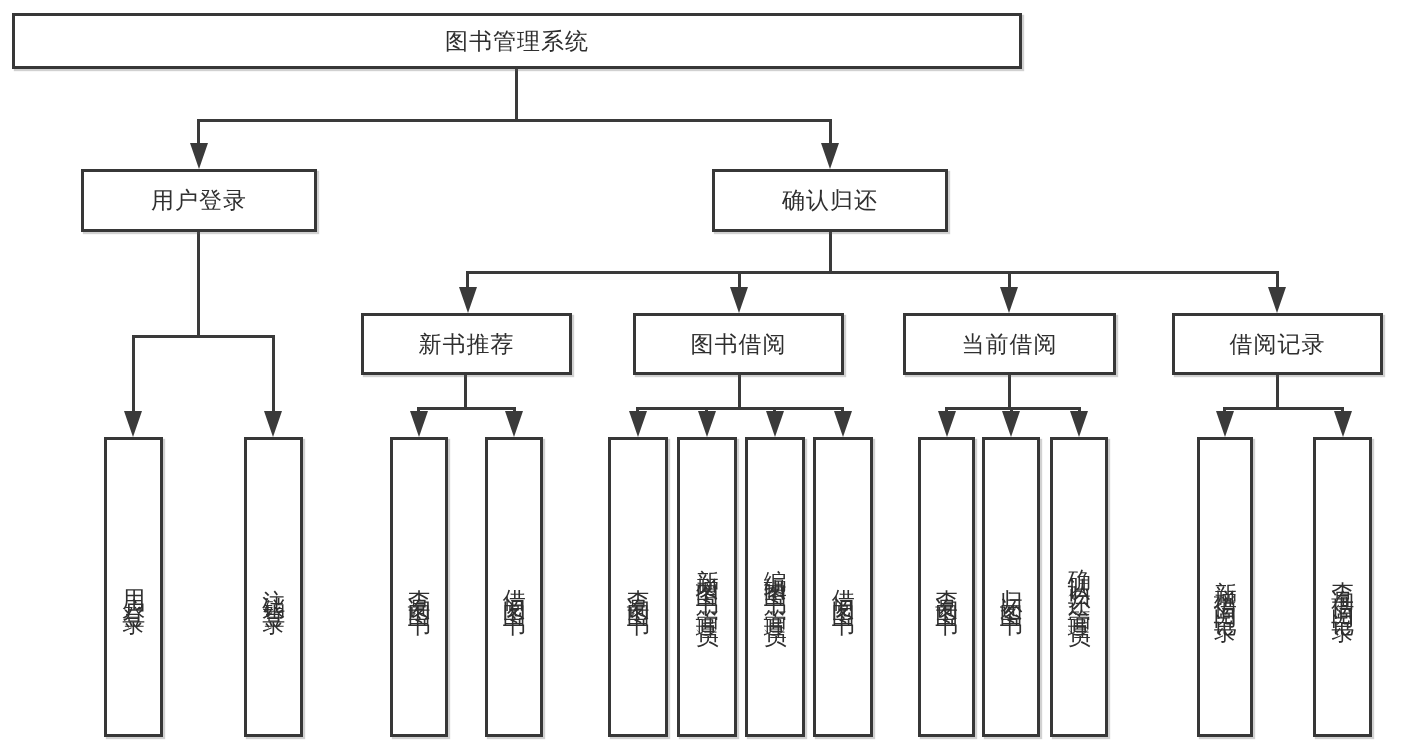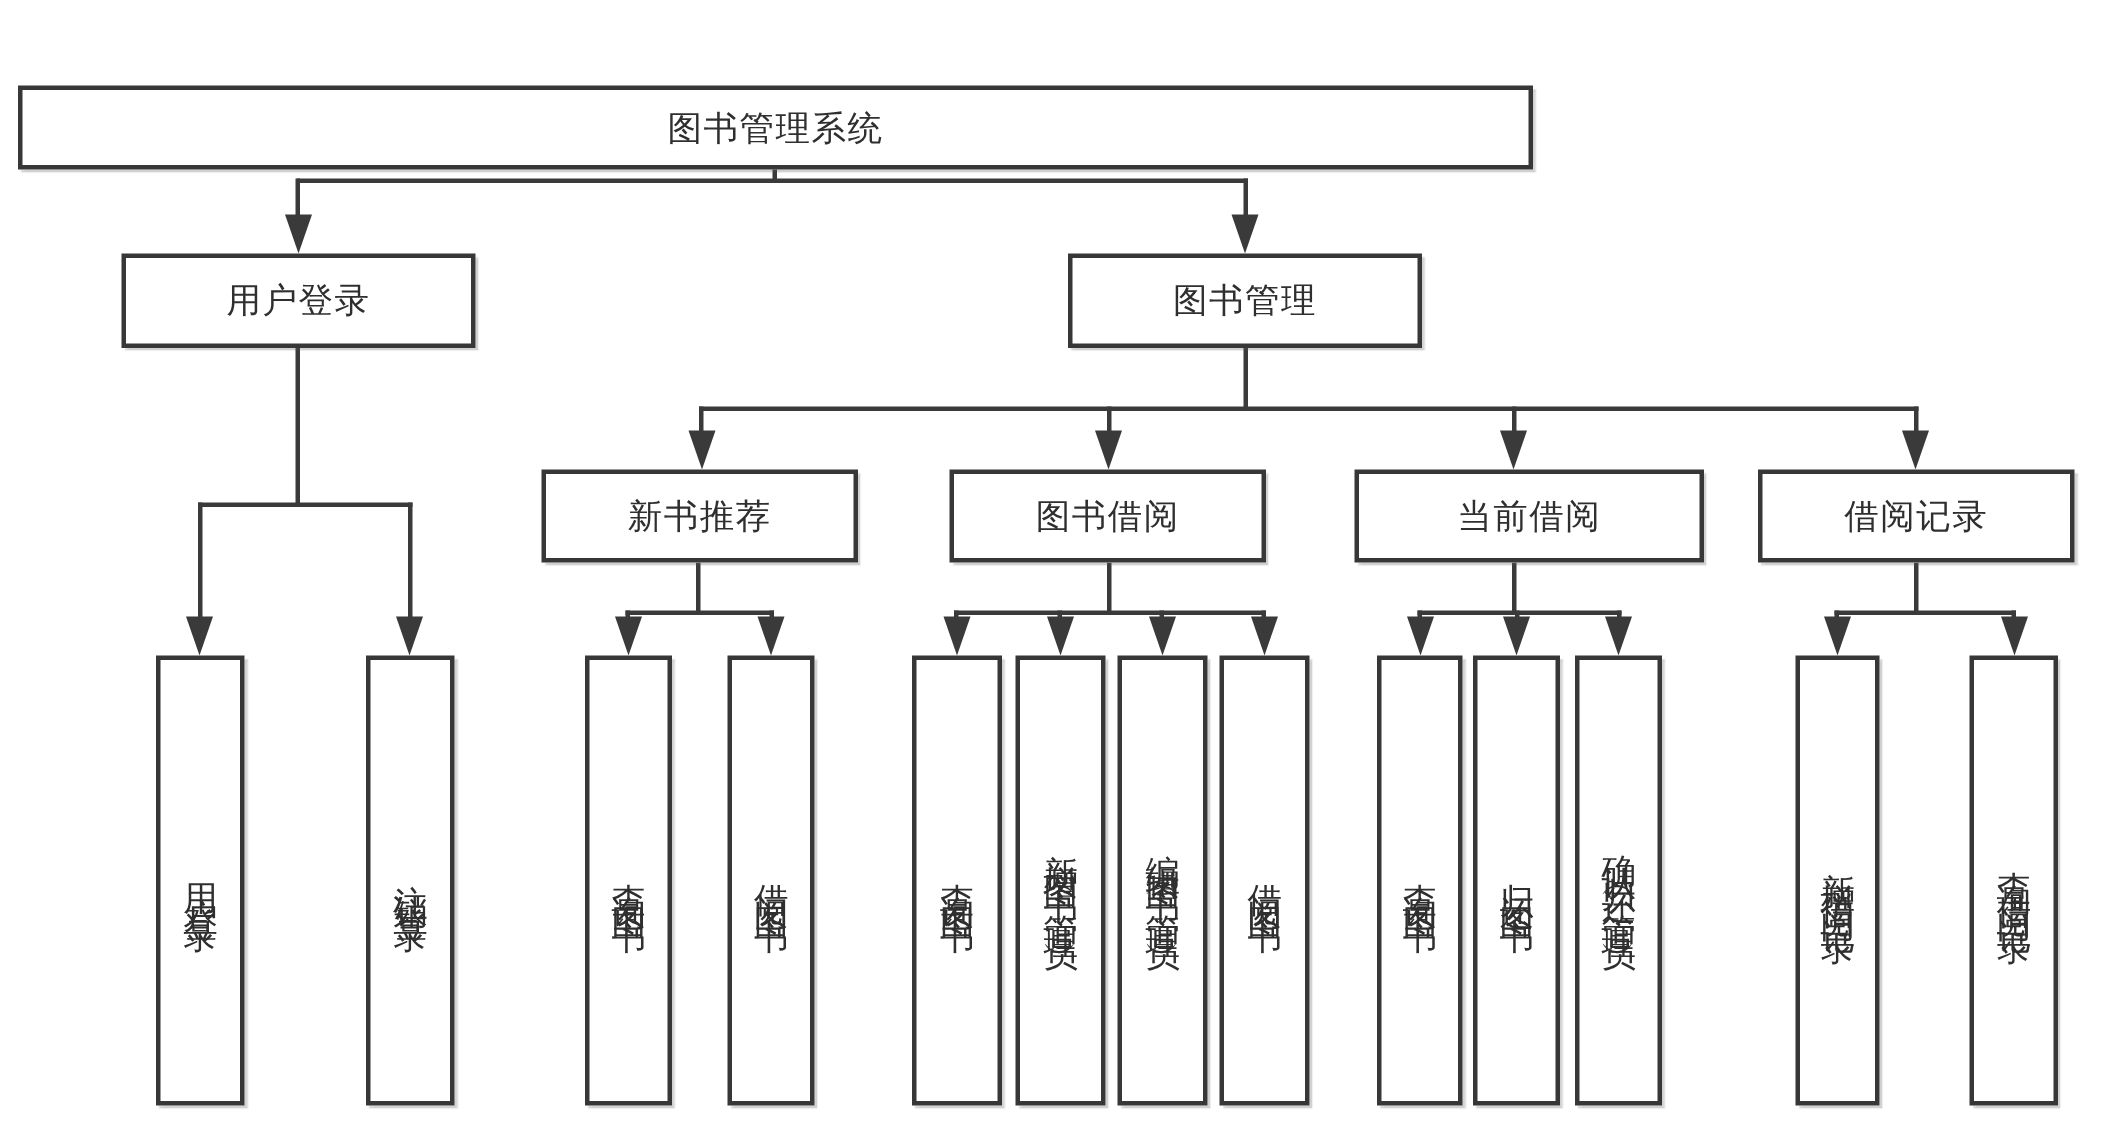--- a/index.html
+++ b/index.html
@@ -121,28 +121,28 @@
   <div class="vline" style="left:1078px; top:407px; height:10px;"></div>
   <div class="arrow" style="left:1070px; top:411px;"></div>
 
   <div class="vline" style="left:1276px; top:375px; height:35px;"></div>
   <div class="hline" style="left:1223px; top:407px; width:121px;"></div>
   <div class="vline" style="left:1223px; top:407px; height:10px;"></div>
   <div class="arrow" style="left:1216px; top:411px;"></div>
   <div class="vline" style="left:1341px; top:407px; height:10px;"></div>
   <div class="arrow" style="left:1334px; top:411px;"></div>
 
-  <div class="node" style="left:12px; top:13px; width:1010px; height:56px;margin-top:44px;">图书管理系统</div>
+  <div class="node" style="left:12px; top:13px; width:1010px; height:56px;">图书管理系统</div>
 
   <div class="node" style="left:81px; top:169px; width:236px; height:63px;">用户登录</div>
-  <div class="node" style="left:712px; top:169px; width:236px; height:63px;">图书管理</div>
+  <div class="node" style="left:712px; top:169px; width:236px; height:63px;">确认归还</div>
 
   <div class="node" style="left:633px; top:313px; width:211px; height:62px;">图书借阅</div>
   <div class="node" style="left:361px; top:313px; width:211px; height:62px;">新书推荐</div>
-  <div class="node" style="left:903px; top:313px; width:233px; height:62px;">当前借阅</div>
+  <div class="node" style="left:903px; top:313px; width:213px; height:62px;">当前借阅</div>
   <div class="node" style="left:1172px; top:313px; width:211px; height:62px;">借阅记录</div>
 
   <div class="node leaf" style="left:104px; top:437px; width:59px; height:300px;">
     <span>用户登录</span>
   </div>
   <div class="node leaf" style="left:244px; top:437px; width:59px; height:300px;">
     <span>注销登录</span>
   </div>
 
   <div class="node leaf" style="left:390px; top:437px; width:58px; height:300px;">

